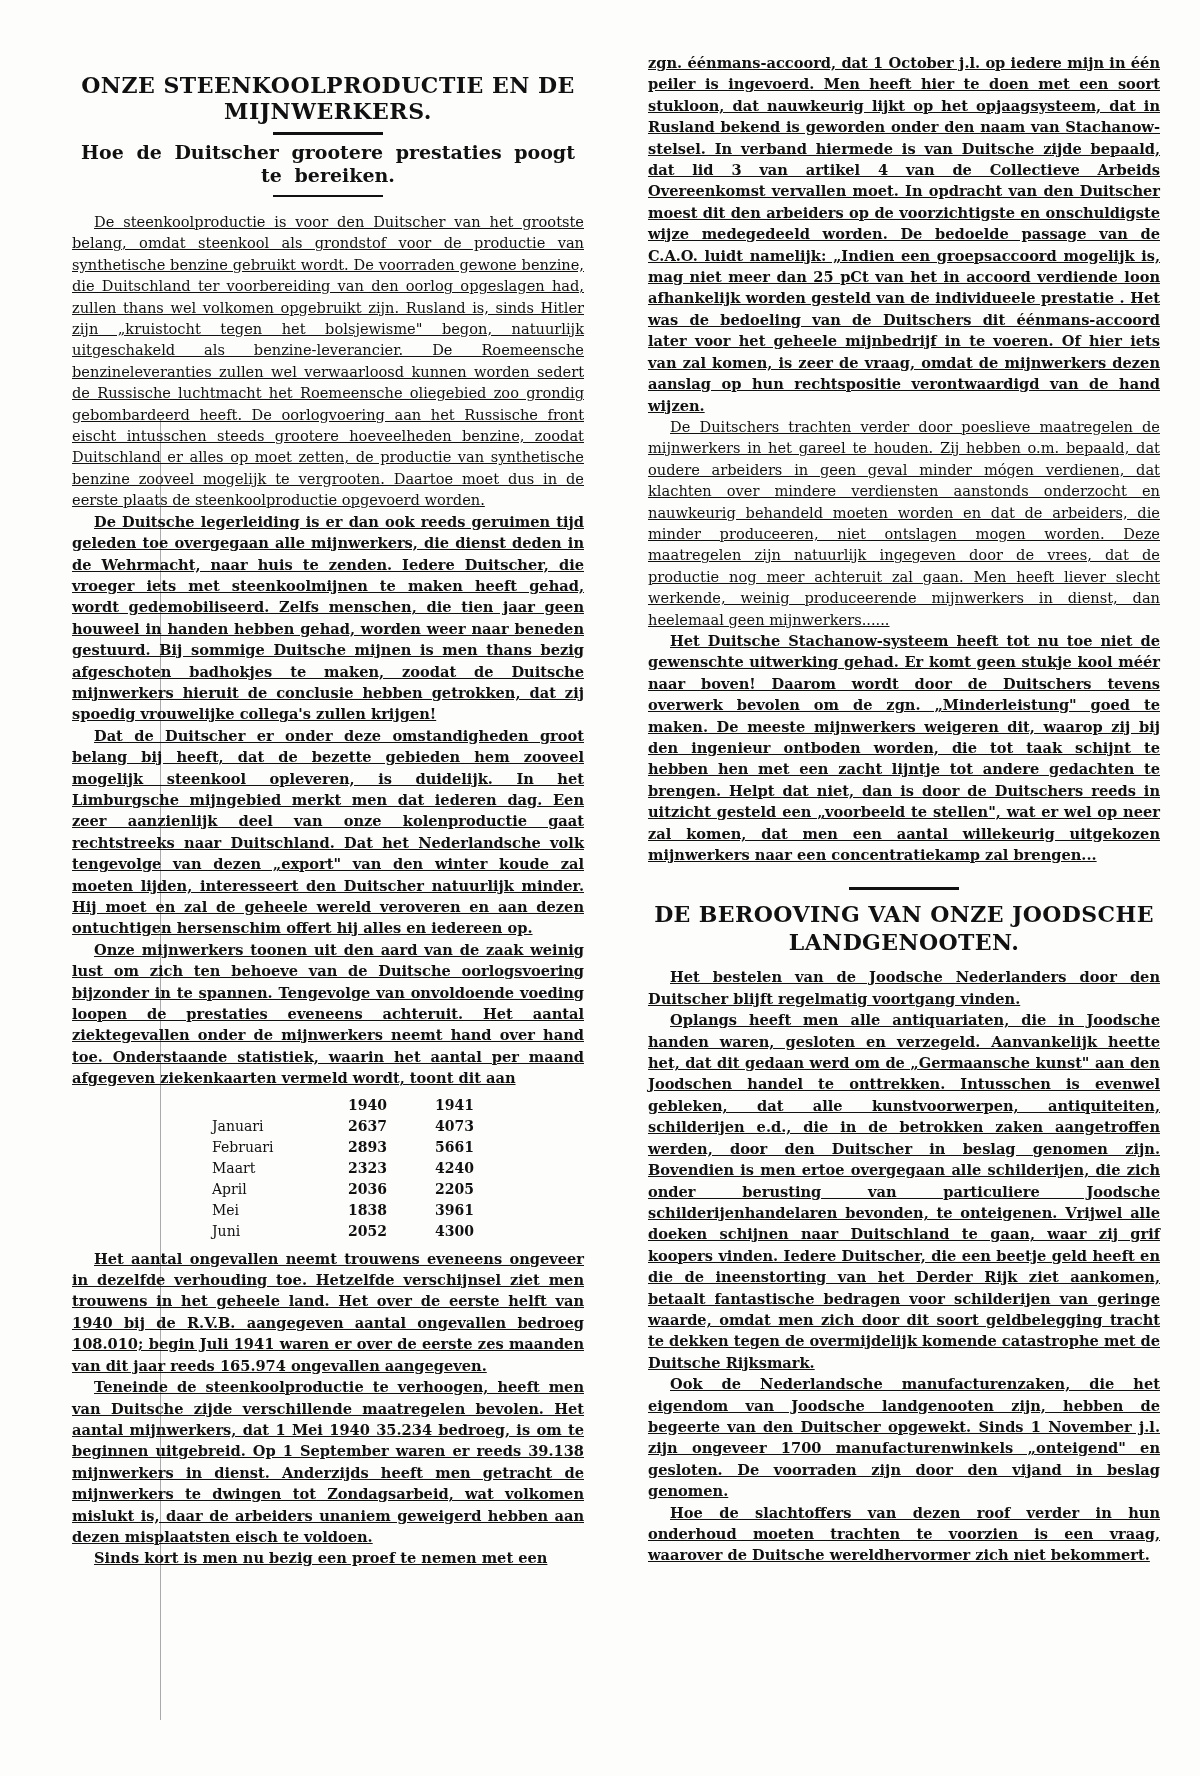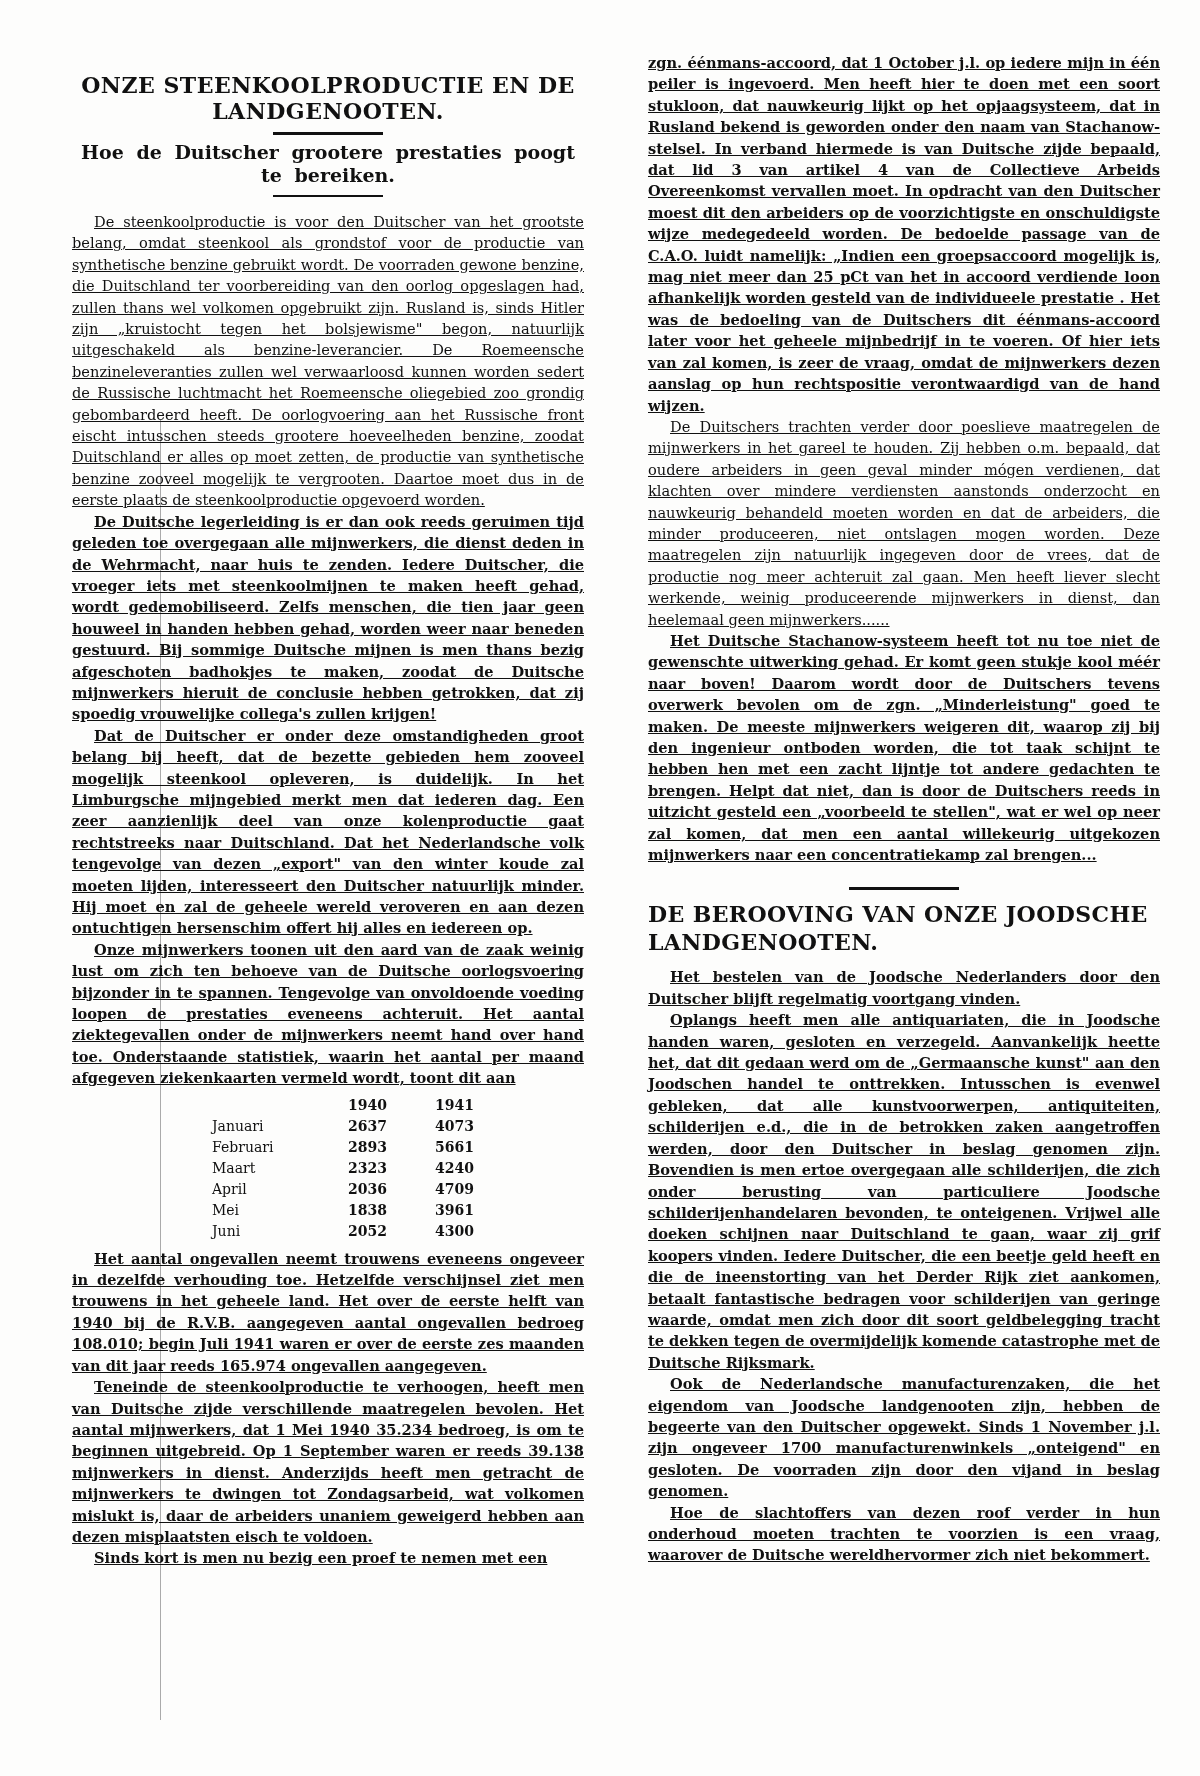--- a/index.html
+++ b/index.html
@@ -26,34 +26,34 @@
   .bold { font-weight: bold; }
   table.stats {
     font-family: "DejaVu Serif", serif; font-size: 14px; line-height: 21px;
     border-collapse: collapse; margin: 6px 0 6px 140px;
   }
   table.stats th, table.stats td { padding: 0; text-align: left; }
   table.stats th.year, table.stats td.num { padding-left: 48px; font-weight: bold; }
   table.stats td.month { width: 88px; }
   .rule3 { width: 110px; height: 3px; background: #111; margin: 22px auto 10px auto; }
   .headline2 {
-    font-family: "DejaVu Serif", serif; font-weight: bold; 
+    font-family: "DejaVu Serif", serif; font-weight: bold; text-align: center;
     font-size: 22px; line-height: 28px; margin: 6px 0 10px 0; letter-spacing: 0.4px;
   }
   .margin-line { position: absolute; width: 1px; background: #666; opacity: 0.55; }
 </style>
 </head>
 <body>
 
 <div class="page">
 
   <div class="margin-line" style="left:160px; top:420px; height:1300px;"></div>
 
   <div class="col col-left">
-    <h1 class="headline">ONZE STEENKOOLPRODUCTIE EN DE LANDGENOOTEN.</h1>
+    <h1 class="headline">ONZE STEENKOOLPRODUCTIE EN DE MIJNWERKERS.</h1>
     <div class="rule"></div>
     <h2 class="subhead">Hoe de Duitscher grootere prestaties poogt te bereiken.</h2>
     <div class="rule2"></div>
 
     <p class="para">De steenkoolproductie is voor den Duitscher van het grootste belang, omdat steenkool als grondstof voor de productie van synthetische benzine gebruikt wordt. De voorraden gewone benzine, die Duitschland ter voorbereiding van den oorlog opgeslagen had, zullen thans wel volkomen opgebruikt zijn. Rusland is, sinds Hitler zijn „kruistocht tegen het bolsjewisme" begon, natuurlijk uitgeschakeld als benzine-leverancier. De Roemeensche benzineleveranties zullen wel verwaarloosd kunnen worden sedert de Russische luchtmacht het Roemeensche oliegebied zoo grondig gebombardeerd heeft. De oorlogvoering aan het Russische front eischt intusschen steeds grootere hoeveelheden benzine, zoodat Duitschland er alles op moet zetten, de productie van synthetische benzine zooveel mogelijk te vergrooten. Daartoe moet dus in de eerste plaats de steenkoolproductie opgevoerd worden.</p>
     <p class="para bold">De Duitsche legerleiding is er dan ook reeds geruimen tijd geleden toe overgegaan alle mijnwerkers, die dienst deden in de Wehrmacht, naar huis te zenden. Iedere Duitscher, die vroeger iets met steenkoolmijnen te maken heeft gehad, wordt gedemobiliseerd. Zelfs menschen, die tien jaar geen houweel in handen hebben gehad, worden weer naar beneden gestuurd. Bij sommige Duitsche mijnen is men thans bezig afgeschoten badhokjes te maken, zoodat de Duitsche mijnwerkers hieruit de conclusie hebben getrokken, dat zij spoedig vrouwelijke collega's zullen krijgen!</p>
     <p class="para bold">Dat de Duitscher er onder deze omstandigheden groot belang bij heeft, dat de bezette gebieden hem zooveel mogelijk steenkool opleveren, is duidelijk. In het Limburgsche mijngebied merkt men dat iederen dag. Een zeer aanzienlijk deel van onze kolenproductie gaat rechtstreeks naar Duitschland. Dat het Nederlandsche volk tengevolge van dezen „export" van den winter koude zal moeten lijden, interesseert den Duitscher natuurlijk minder. Hij moet en zal de geheele wereld veroveren en aan dezen ontuchtigen hersenschim offert hij alles en iedereen op.</p>
     <p class="para bold">Onze mijnwerkers toonen uit den aard van de zaak weinig lust om zich ten behoeve van de Duitsche oorlogsvoering bijzonder in te spannen. Tengevolge van onvoldoende voeding loopen de prestaties eveneens achteruit. Het aantal ziektegevallen onder de mijnwerkers neemt hand over hand toe. Onderstaande statistiek, waarin het aantal per maand afgegeven ziekenkaarten vermeld wordt, toont dit aan</p>
 
     <table class="stats">
@@ -76,21 +76,21 @@
           <td class="num">5661</td>
         </tr>
         <tr>
           <td class="month">Maart</td>
           <td class="num">2323</td>
           <td class="num">4240</td>
         </tr>
         <tr>
           <td class="month">April</td>
           <td class="num">2036</td>
-          <td class="num">4709</td>
+          <td class="num">2205</td>
         </tr>
         <tr>
           <td class="month">Mei</td>
           <td class="num">1838</td>
           <td class="num">3961</td>
         </tr>
         <tr>
           <td class="month">Juni</td>
           <td class="num">2052</td>
           <td class="num">4300</td>

